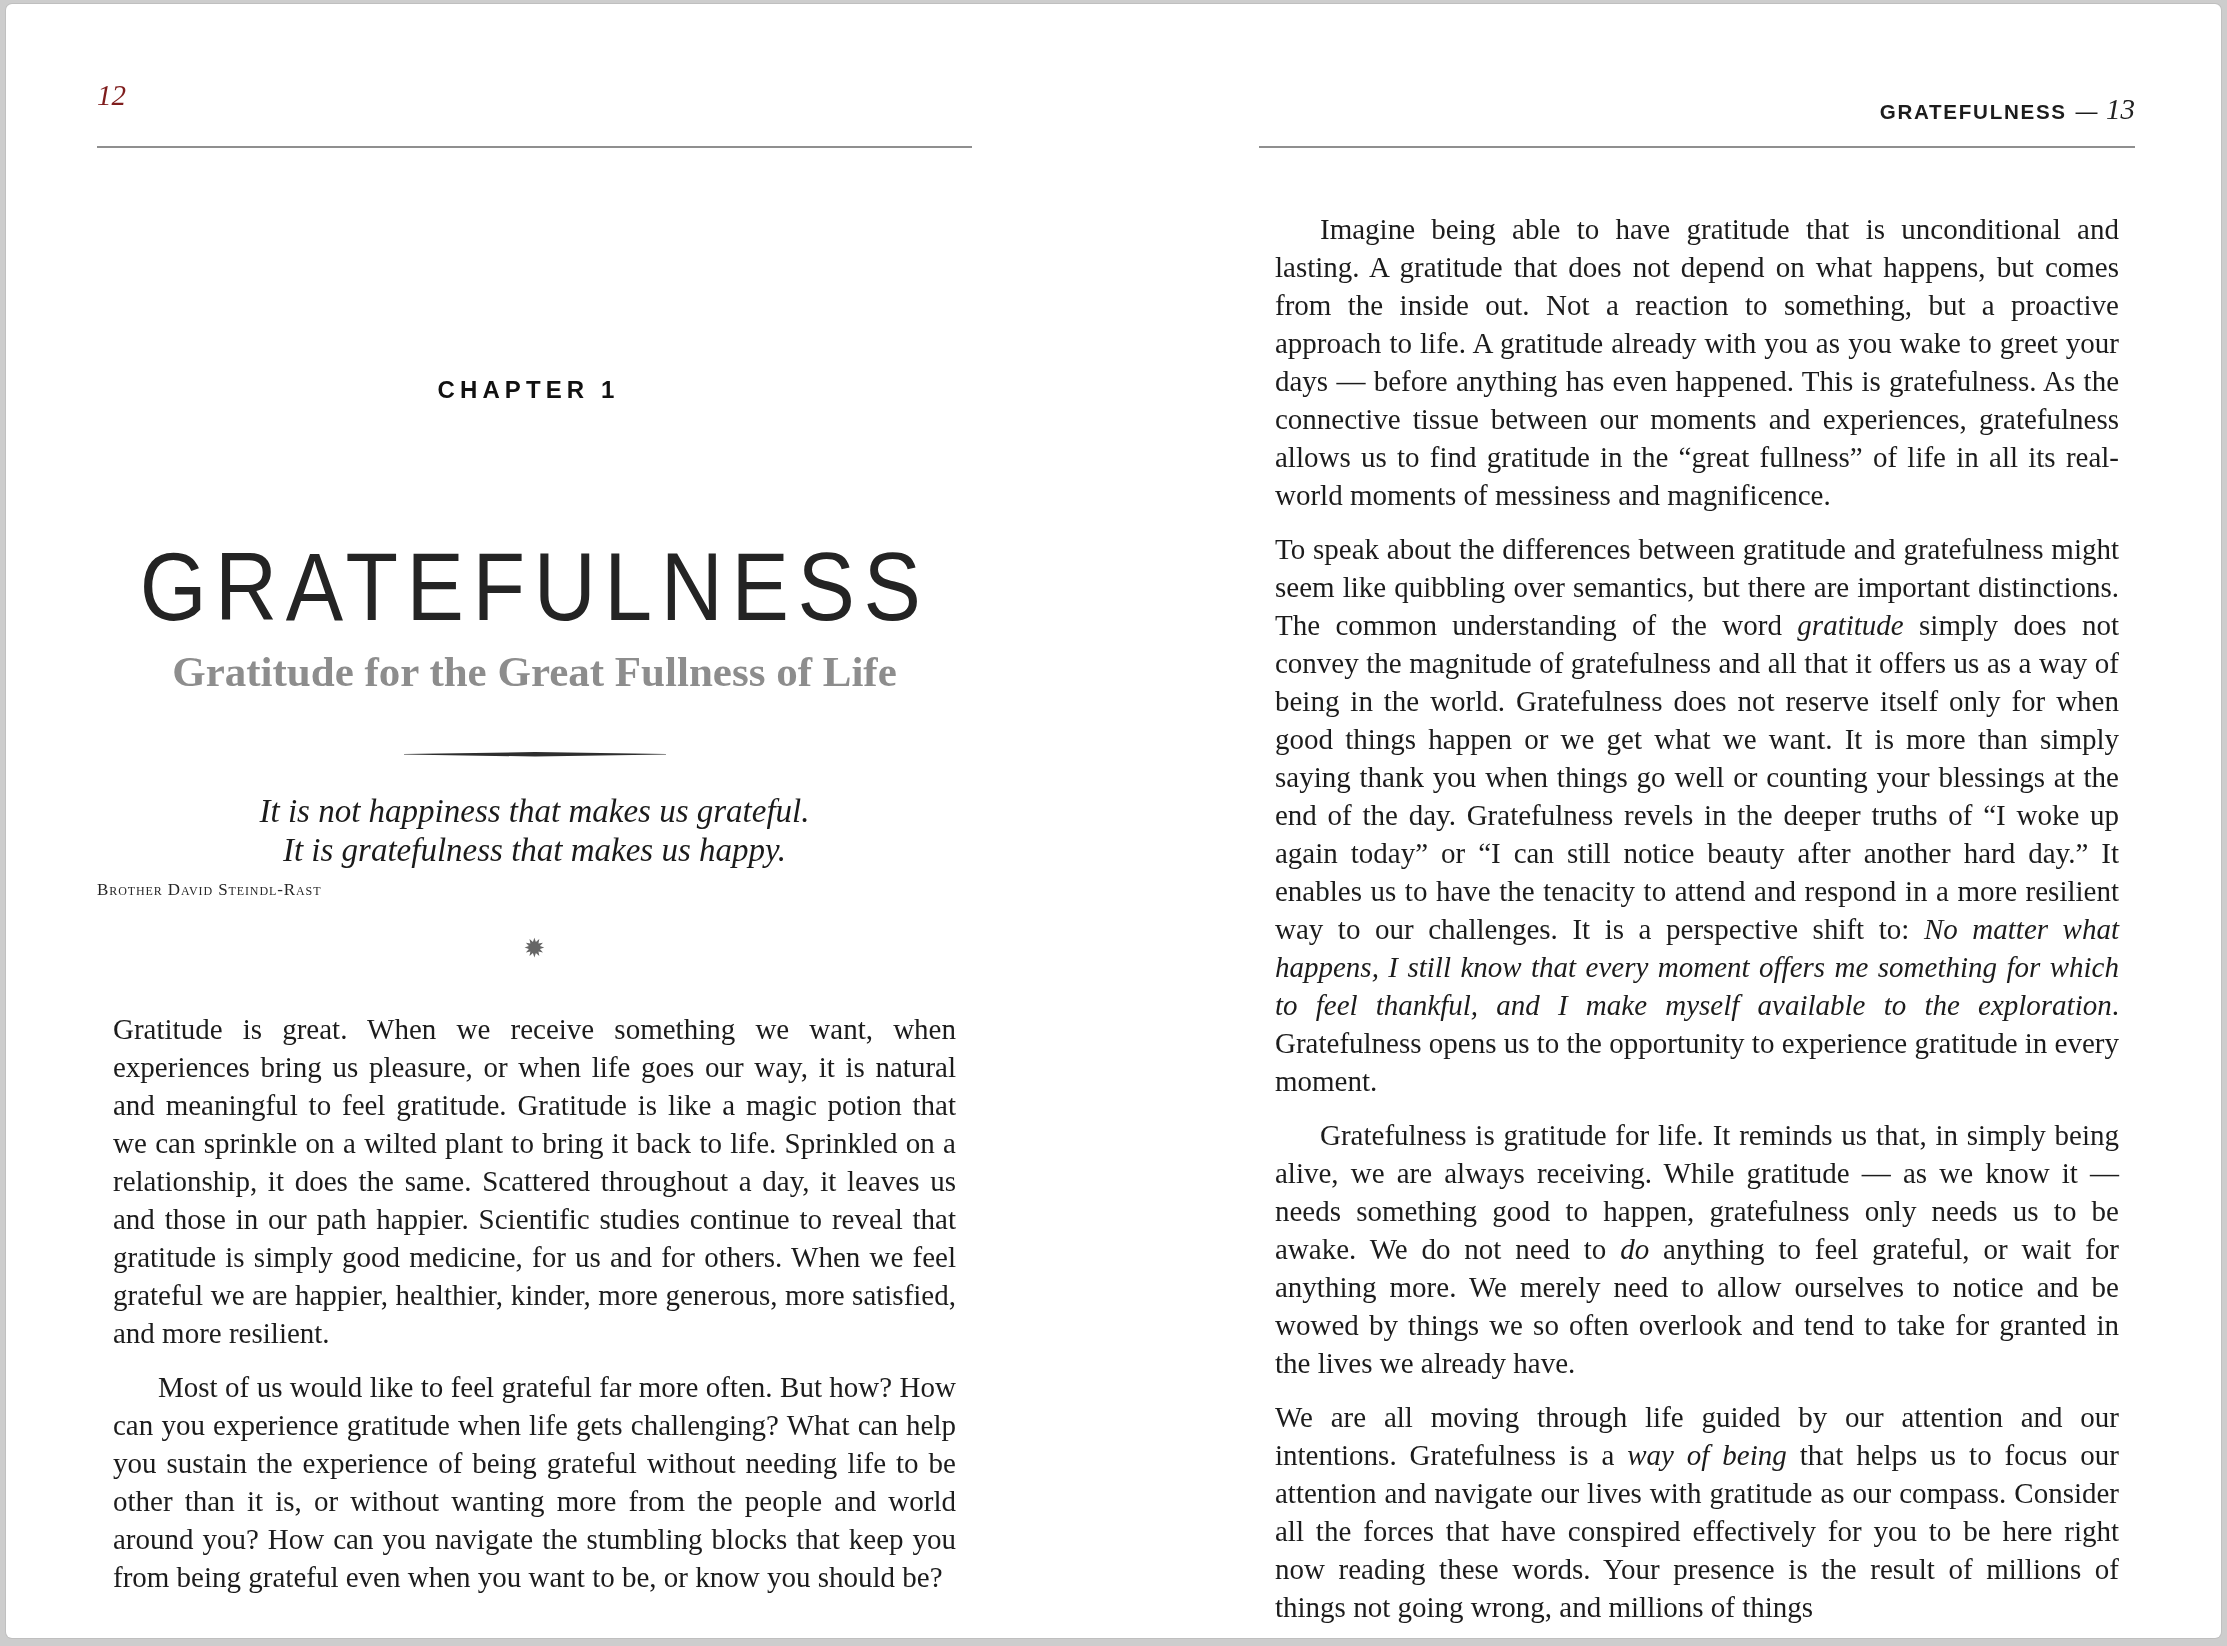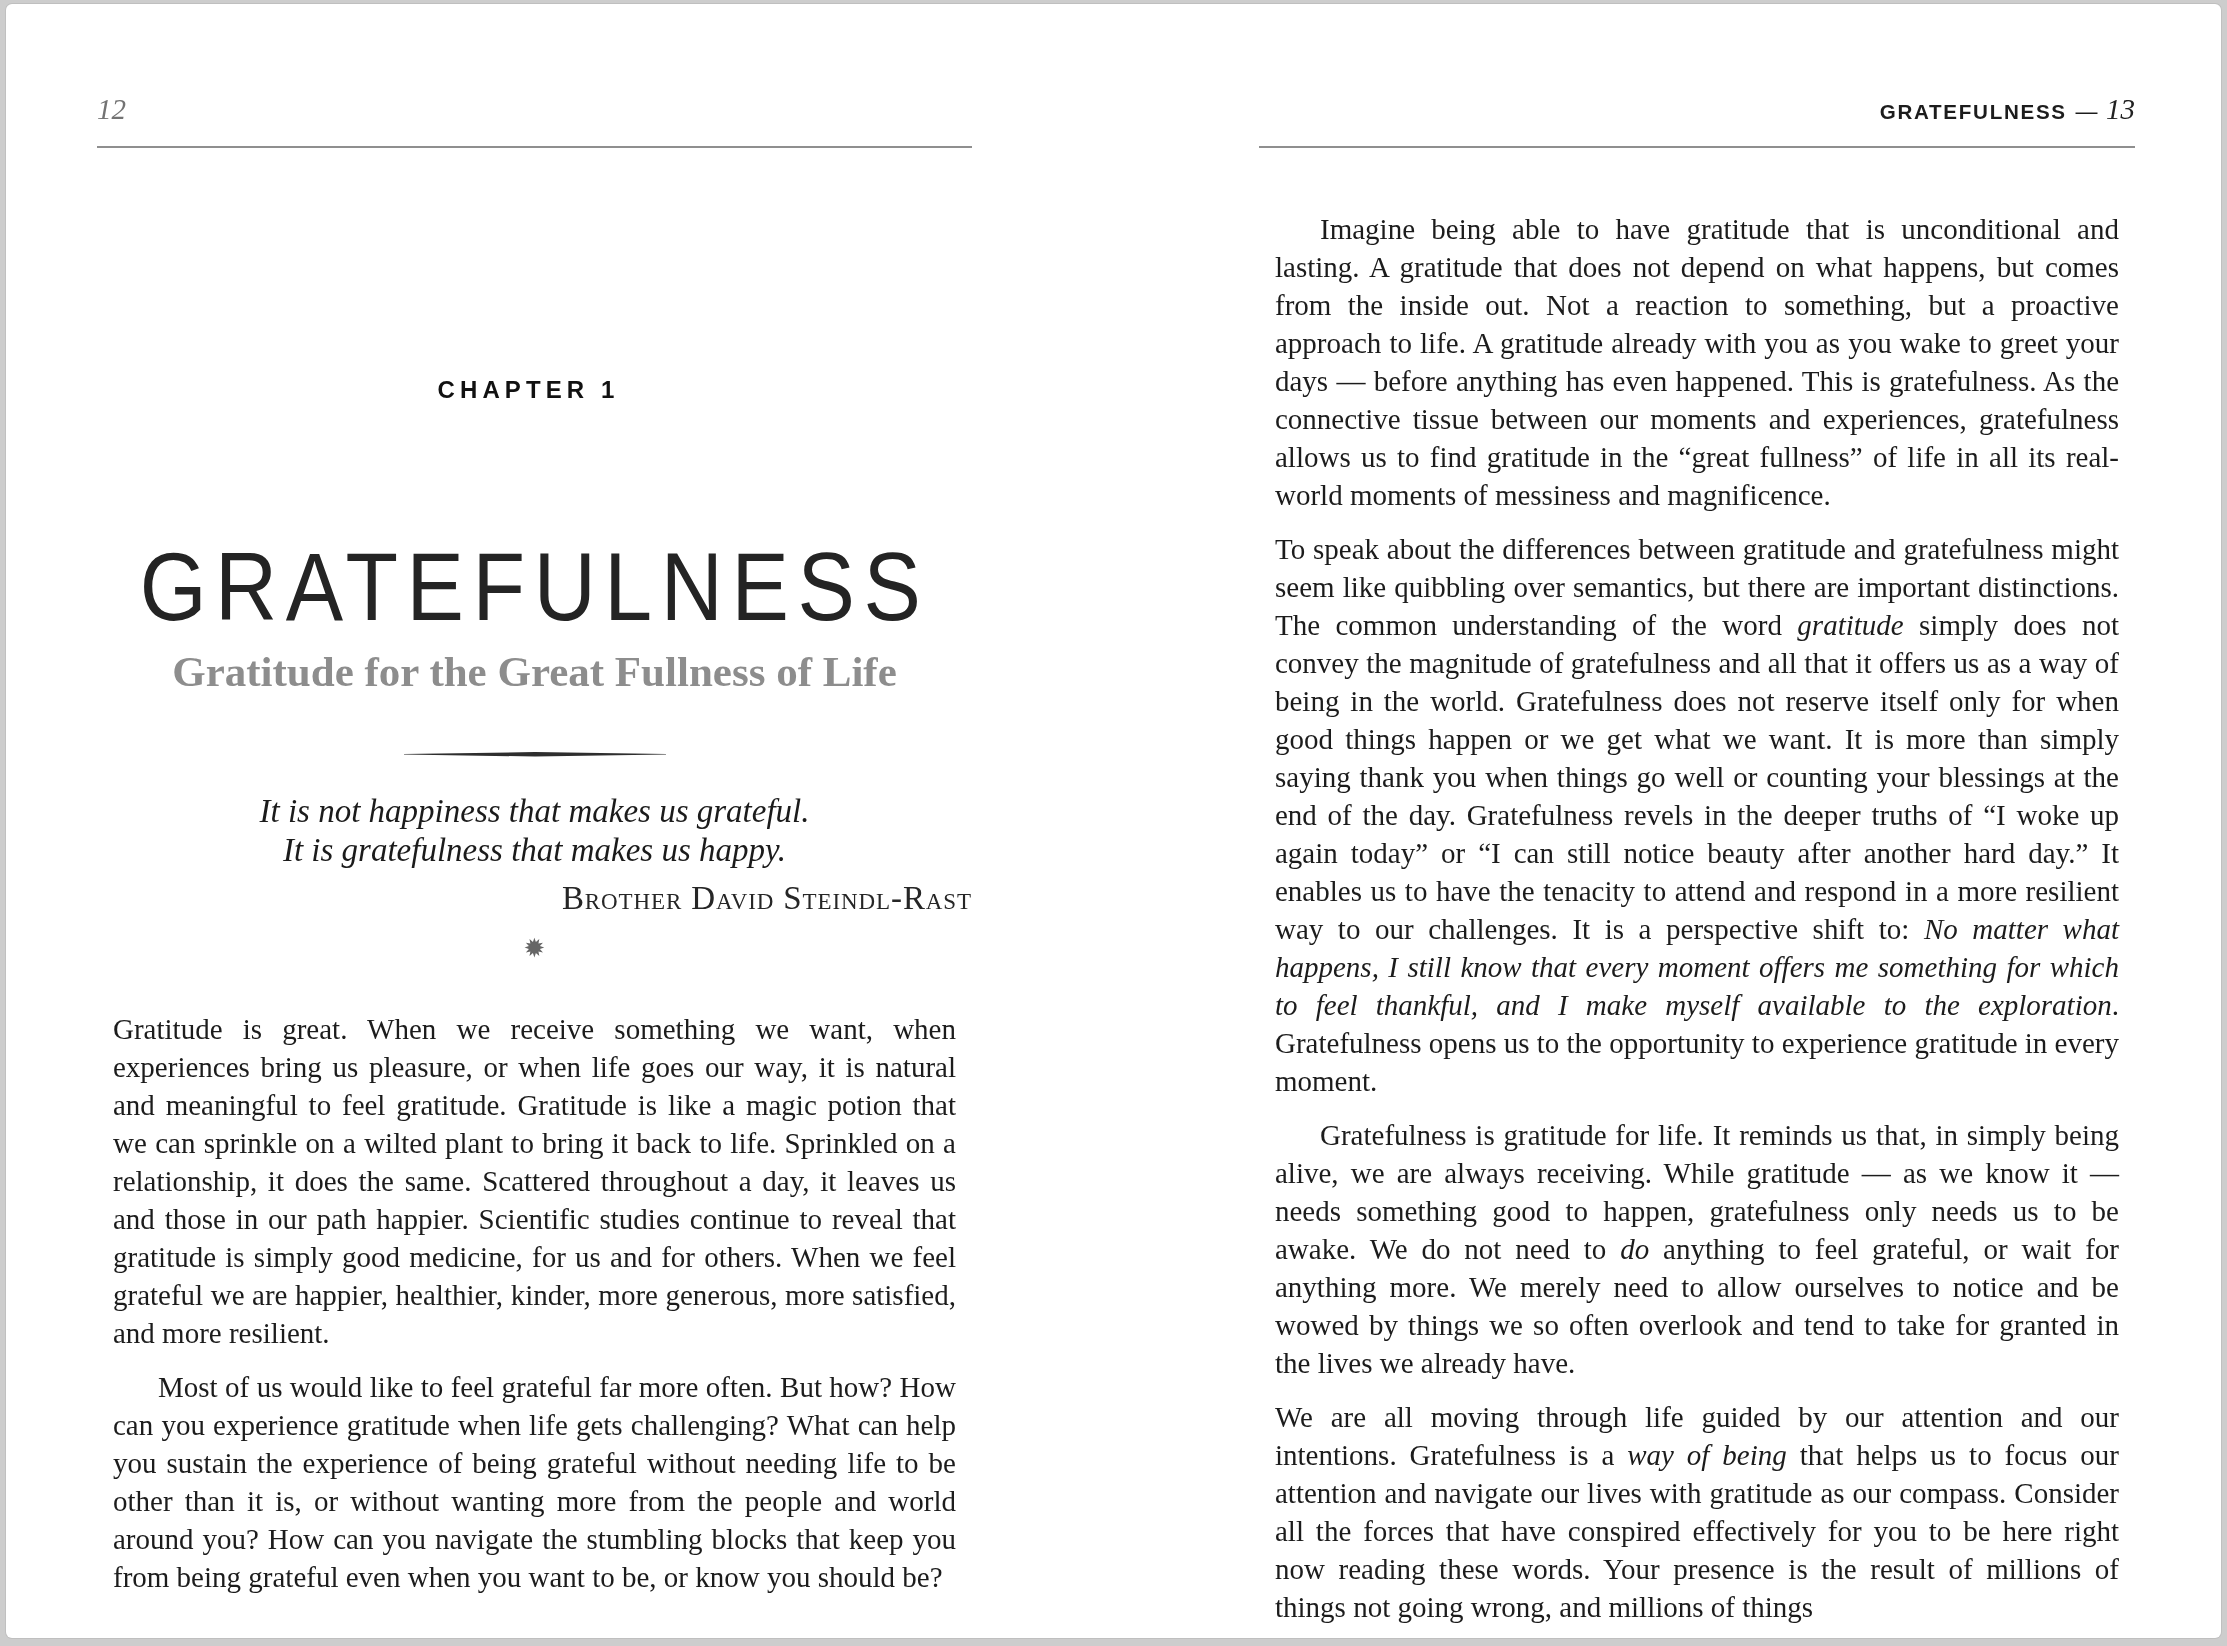--- a/index.html
+++ b/index.html
@@ -15,22 +15,22 @@
     background:#ffffff;border-radius:6px;
     box-shadow:0 0 0 0.9px #bfbfbf;
     overflow:hidden;
   }
   .page{position:absolute;top:0;height:100%;}
   .page-left{left:91px;width:875px;}
   .page-right{left:1253px;width:876px;}
 
   
   .folio-left{
-    position:absolute;top:89px;left:0;
-    font-style:italic;font-size:29px;color:#737373;
+    position:absolute;top:75px;left:0;
+    font-style:italic;font-size:29px;color:#7f1d1d;
   }
   .running-head{
     position:absolute;top:89px;right:0;display:flex;align-items:baseline;gap:8.6px;
     font-family:"Liberation Sans", sans-serif;
   }
   .running-title{font-size:20.6px;font-weight:700;letter-spacing:1.7px;color:#1c1c1c;}
   .running-sep{font-size:22px;color:#1c1c1c;}
   .folio-right{font-family:"Liberation Serif", serif;font-style:italic;font-size:29px;color:#222;}
   .head-rule{
     position:absolute;top:142px;left:0;right:0;height:1.7px;background:#8f8f8f;
@@ -54,22 +54,22 @@
     font-weight:700;font-size:43px;color:#8d8d8d;white-space:nowrap;
   }
   .divider{
     position:absolute;top:747px;left:0;right:0;text-align:center;line-height:0;
   }
   .epigraph{
     position:absolute;top:788px;left:0;right:0;text-align:center;
     font-style:italic;font-size:33px;line-height:39px;color:#1b1b1b;
   }
   .attribution{
-    position:absolute;top:876px;left:0;right:0;text-align:right;
-    font-variant:small-caps;font-size:33px;letter-spacing:0.9px;color:#262626;
+    position:absolute;top:876px;left:0;right:0;text-align:left;
+    font-variant:small-caps;font-size:17px;letter-spacing:0.9px;color:#262626;
   }
   .ornament{
     position:absolute;top:929px;left:0;right:0;text-align:center;
     font-family:"DejaVu Sans", sans-serif;font-size:26px;color:#666;
   }
 
   
   .flow{position:absolute;left:0;right:0;}
   .flow-left{top:990px;}
   .flow-right{top:190px;}

